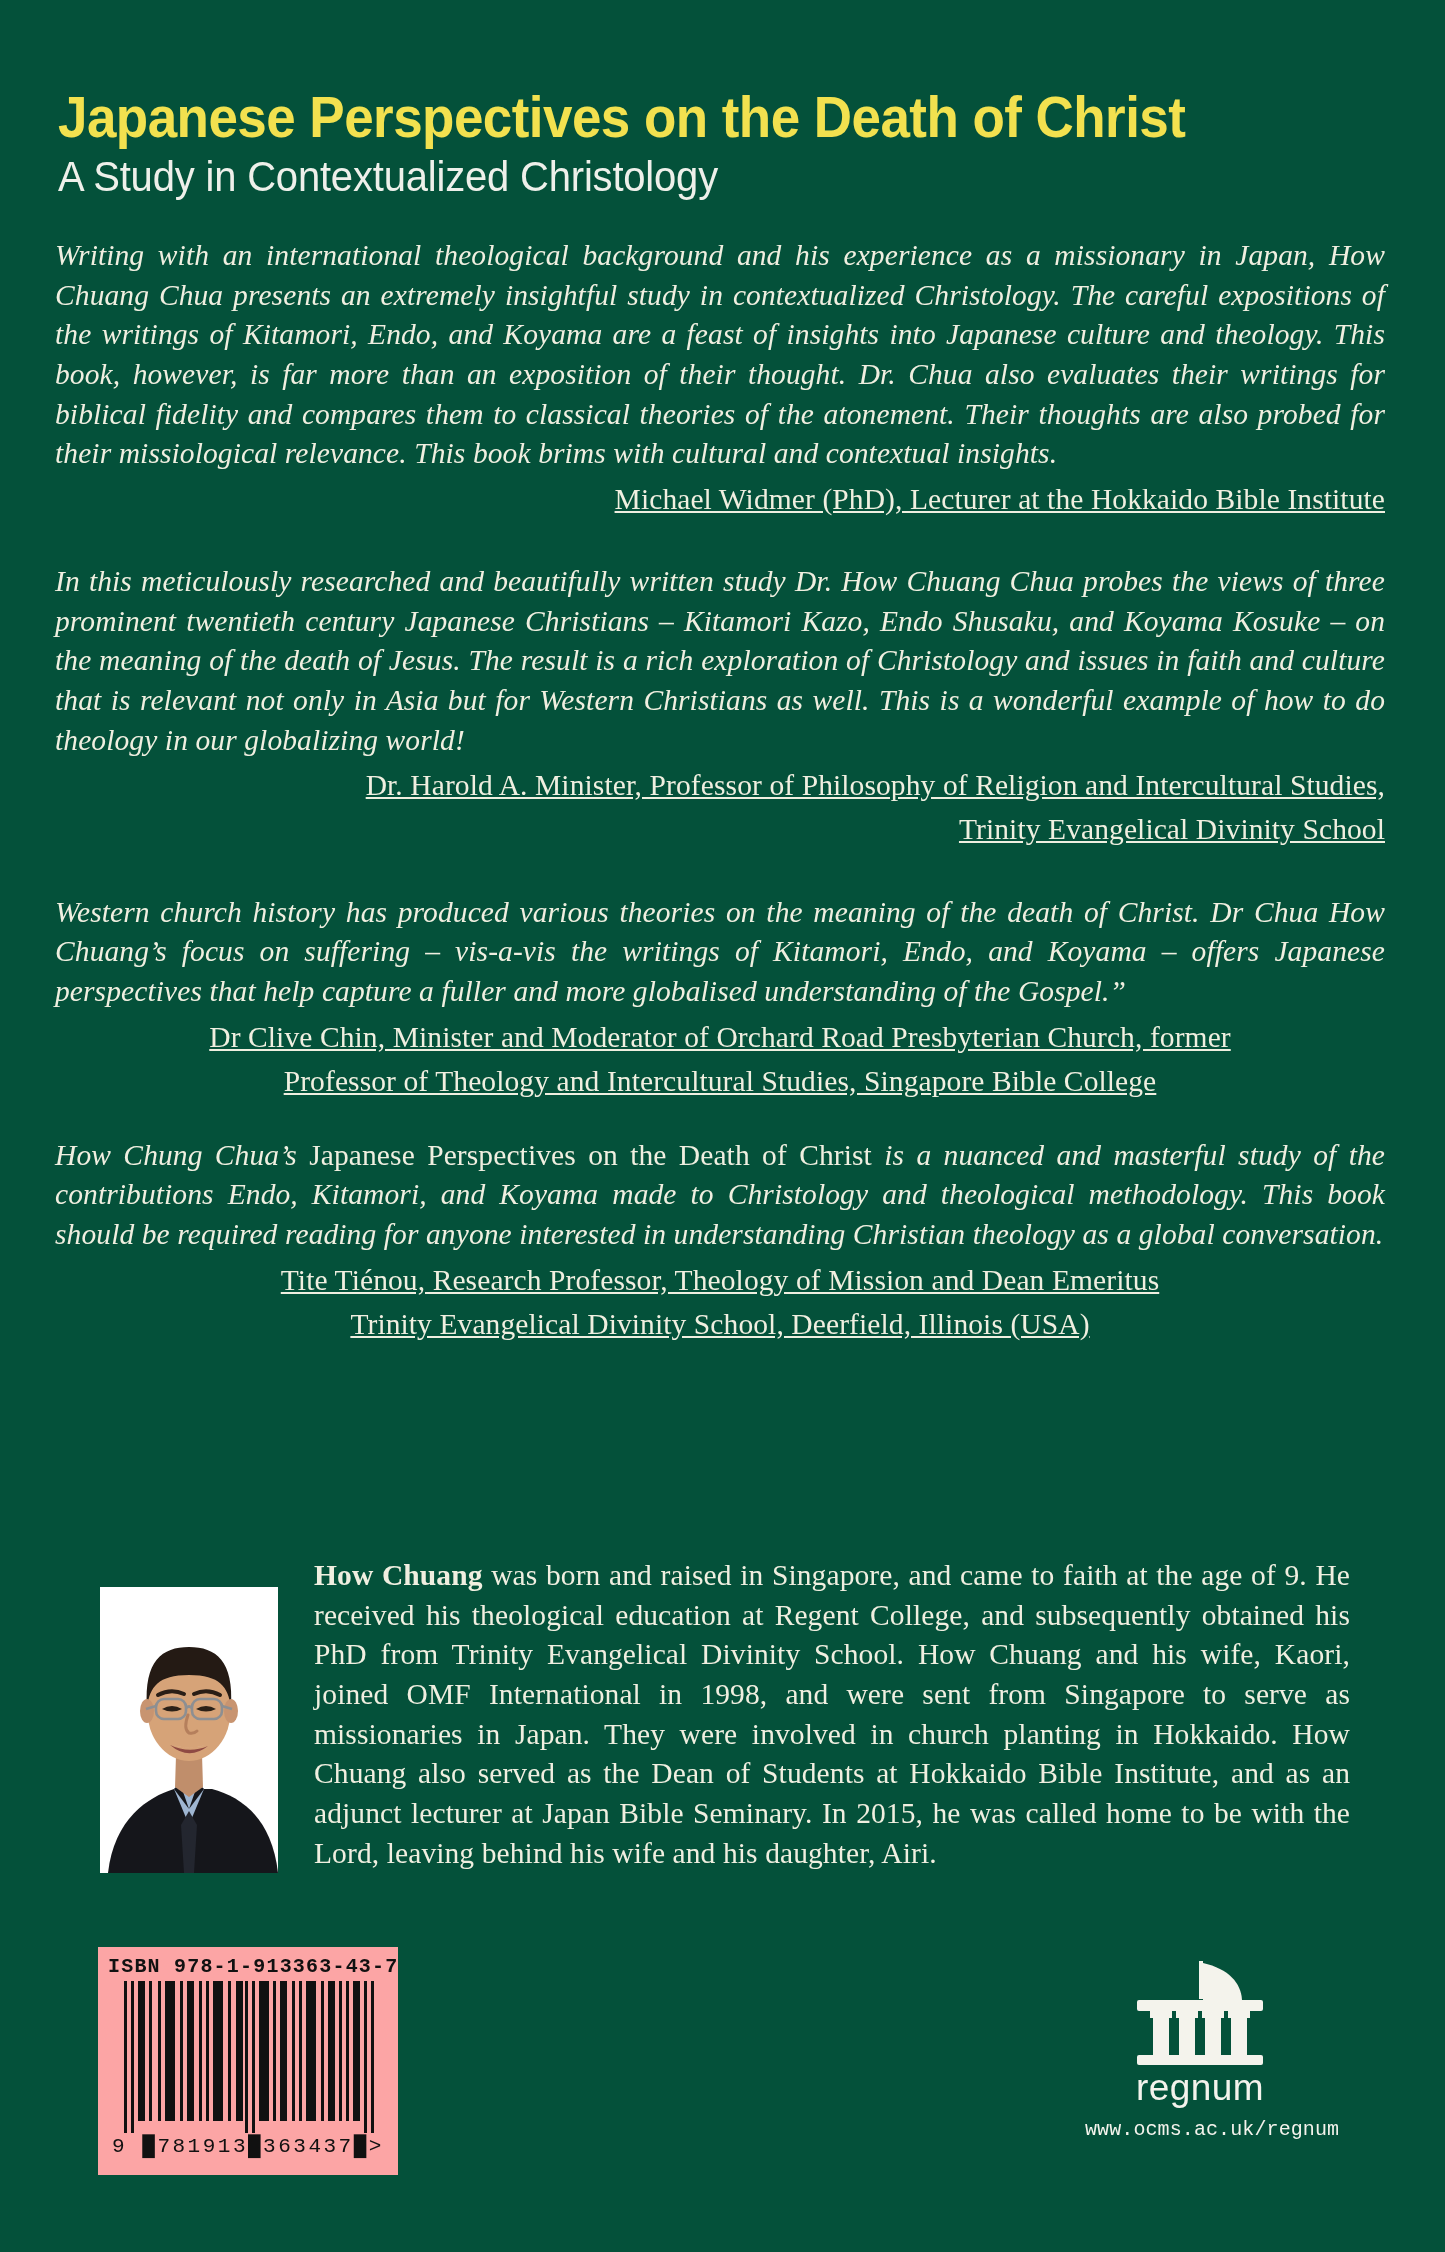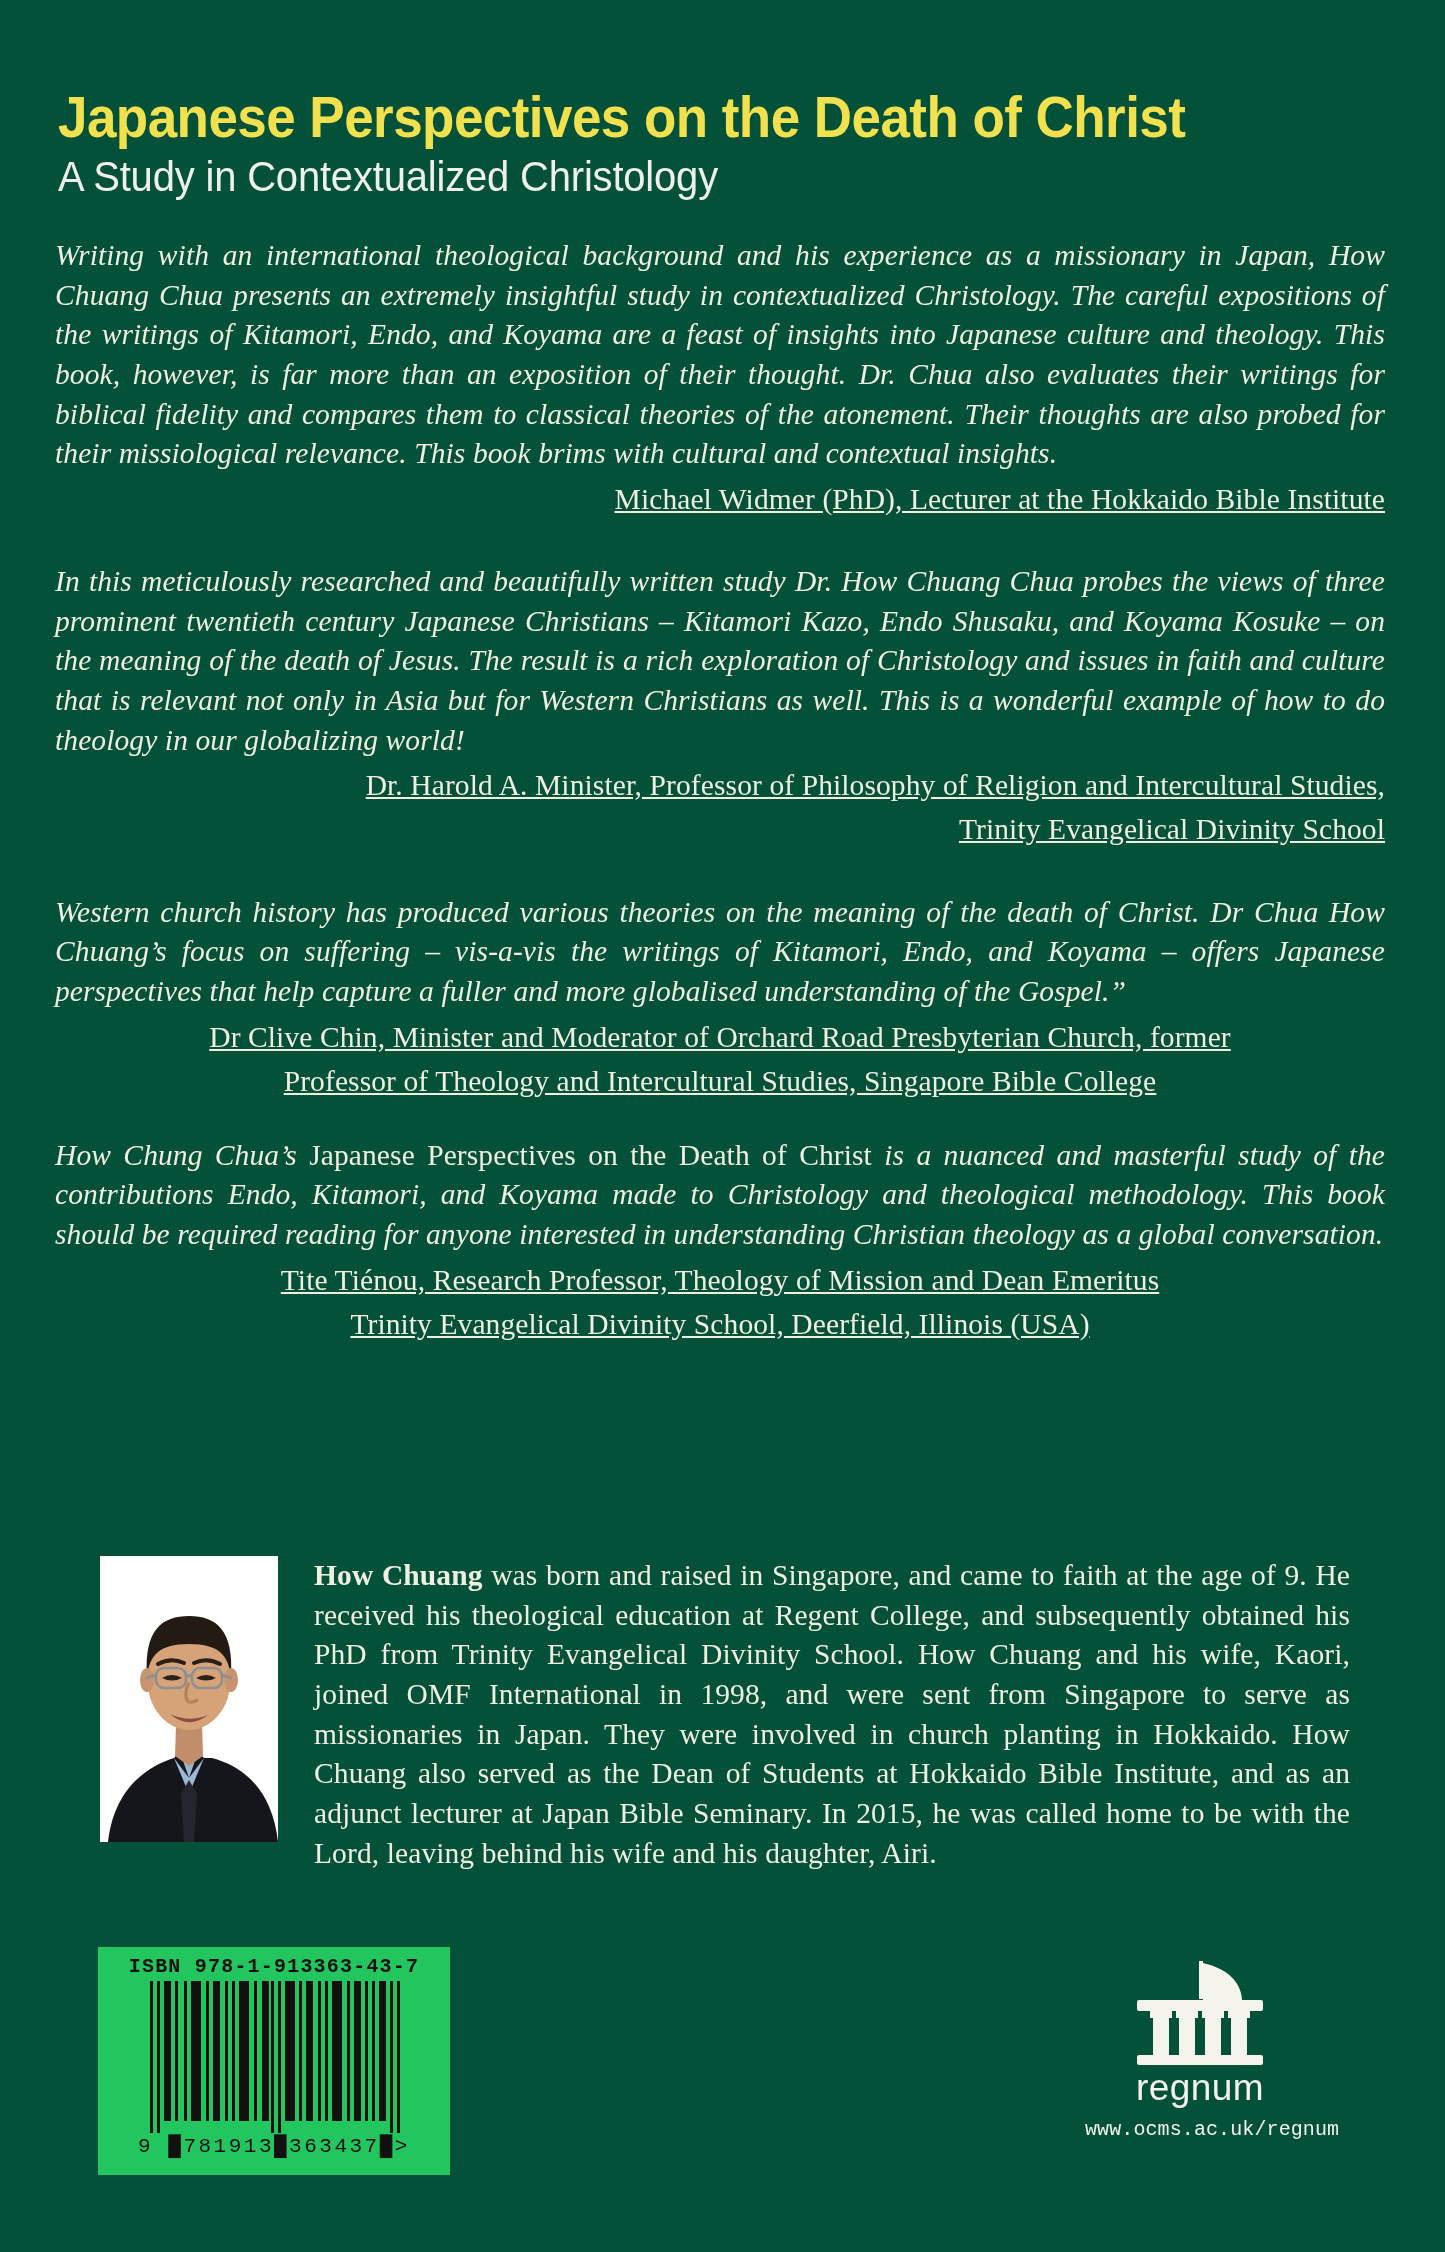--- a/index.html
+++ b/index.html
@@ -89,21 +89,21 @@
   .gap-lg { height: 34px; }
   .gap-md { height: 26px; }
 
   
   .bio-row {
     position: absolute;
     left: 100px;
     top: 1556px;
     width: 1250px;
     display: flex;
-    align-items: flex-start;
+    align-items: flex-end;
   }
   .author-photo {
     width: 178px;
     height: 286px;
     flex: 0 0 auto;
     background: #ffffff;
     position: relative;
     overflow: hidden;
   }
   .author-photo svg { display: block; width: 100%; height: 100%; }
@@ -119,23 +119,23 @@
   }
   .bio-text .bio-name {
     font-weight: 700;
   }
 
   
   .barcode-box {
     position: absolute;
     left: 98px;
     top: 1947px;
-    width: 352px;
+    width: 300px;
     height: 228px;
-    background: #22c55e;
+    background: #fca5a5;
     padding: 8px 10px 4px 10px;
     box-sizing: border-box;
   }
   .isbn-text {
     font-family: "Liberation Mono", "DejaVu Sans Mono", monospace;
     font-size: 20px;
     font-weight: 700;
     color: #111111;
     letter-spacing: 1.2px;
     text-align: center;

